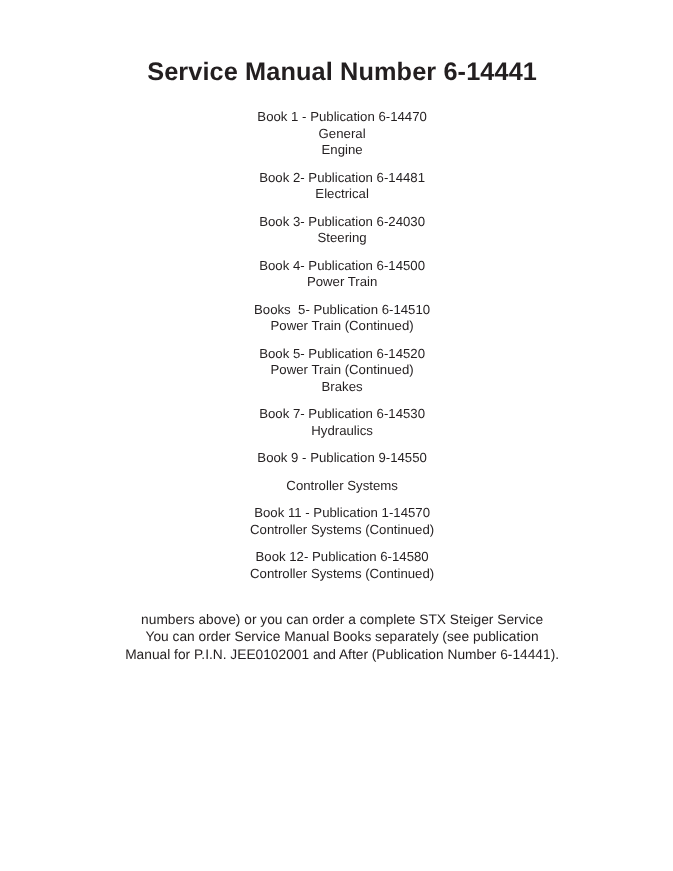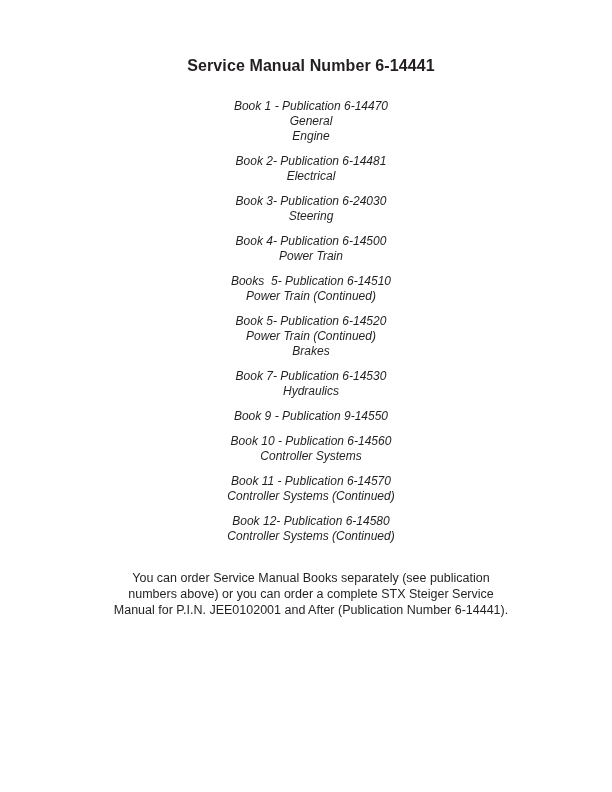--- a/index.html
+++ b/index.html
@@ -18,30 +18,29 @@
     position: relative;
     width: 612px;
     height: 792px;
     background: #ffffff;
     box-sizing: border-box;
     padding-top: 57px;
     padding-left: 10px;
     text-align: center;
   }
   .doc-title {
-    font-size: 16px;
+    font-size: 23px;
     font-weight: 700;
     line-height: 17px;
     letter-spacing: 0.1px;
     margin: 0 0 25px 0;
     white-space: pre;
   }
   .book-list {
     margin: 16px;
-    font-style: italic;
   }
   .book {
     margin: 0 0 10px 0;
   }
   .book .line {
     font-size: 12px;
     line-height: 15px;
     white-space: pre;
   }
   .footer {
@@ -87,31 +86,30 @@
         <div class="line">Brakes</div>
       </div>
       <div class="book">
         <div class="line">Book 7- Publication 6-14530</div>
         <div class="line">Hydraulics</div>
       </div>
       <div class="book">
         <div class="line">Book 9 - Publication 9-14550</div>
       </div>
       <div class="book">
-        <div class="line">Book 10 - Publication 6-14560</div>
         <div class="line">Controller Systems</div>
       </div>
       <div class="book">
-        <div class="line">Book 11 - Publication 6-14570</div>
+        <div class="line">Book 11 - Publication 1-14570</div>
         <div class="line">Controller Systems (Continued)</div>
       </div>
       <div class="book">
         <div class="line">Book 12- Publication 6-14580</div>
         <div class="line">Controller Systems (Continued)</div>
       </div>
     </div>
 
   <div class="footer" id="footer">
+      <div class="line">numbers above) or you can order a complete STX Steiger Service</div>
       <div class="line">You can order Service Manual Books separately (see publication</div>
-      <div class="line">numbers above) or you can order a complete STX Steiger Service</div>
       <div class="line">Manual for P.I.N. JEE0102001 and After (Publication Number 6-14441).</div>
     </div>
 </div>
 
 </body></html>

